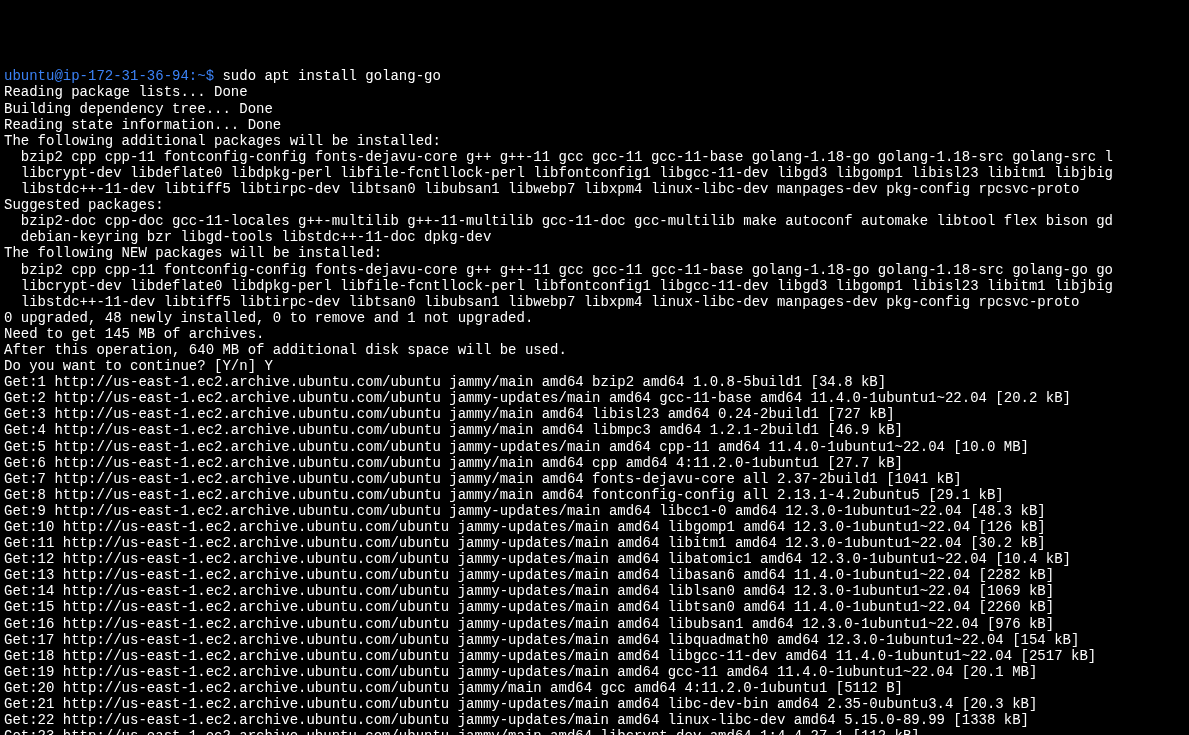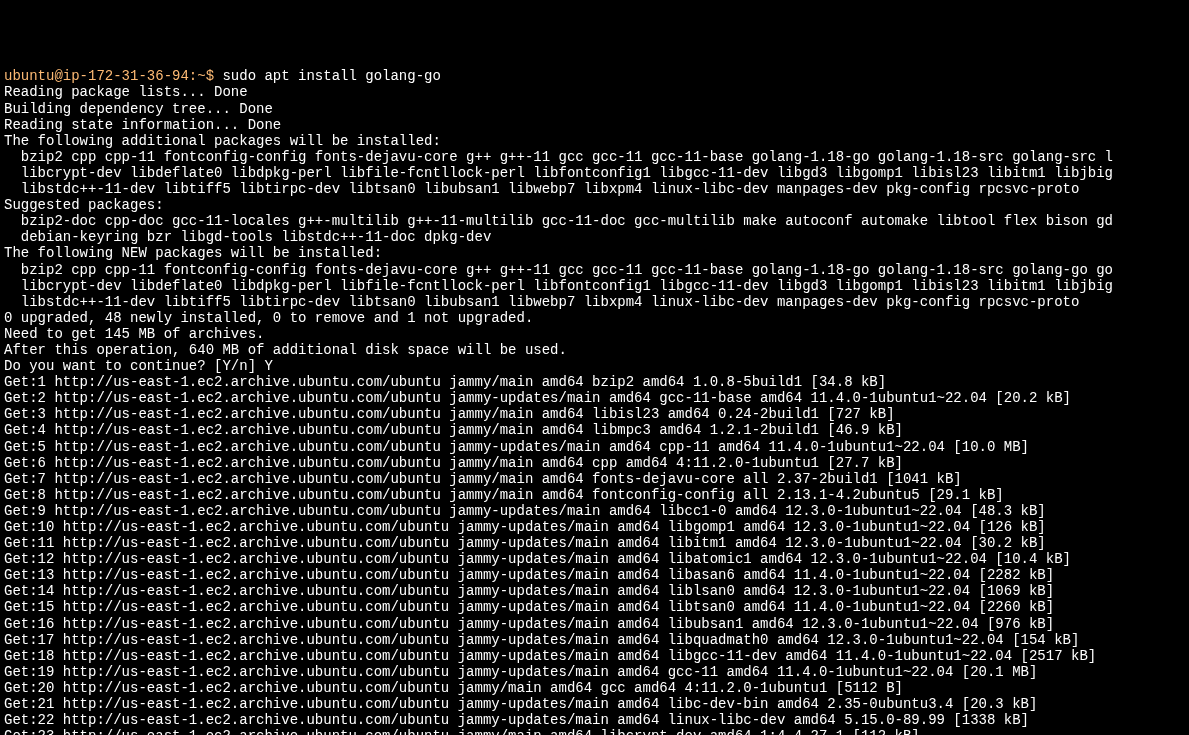--- a/index.html
+++ b/index.html
@@ -16,21 +16,21 @@
       padding: 4px;
       white-space: pre;
       overflow-x: auto;
       width: 1189px;
       height: 735px;
     }
     .terminal-line {
       white-space: pre;
     }
     .prompt {
-      color: #fdba74;
+      color: #3b82f6;
     }
     .command {
       color: #ffffff;
     }
   </style>
 </head>
 <body>
 
 
 

